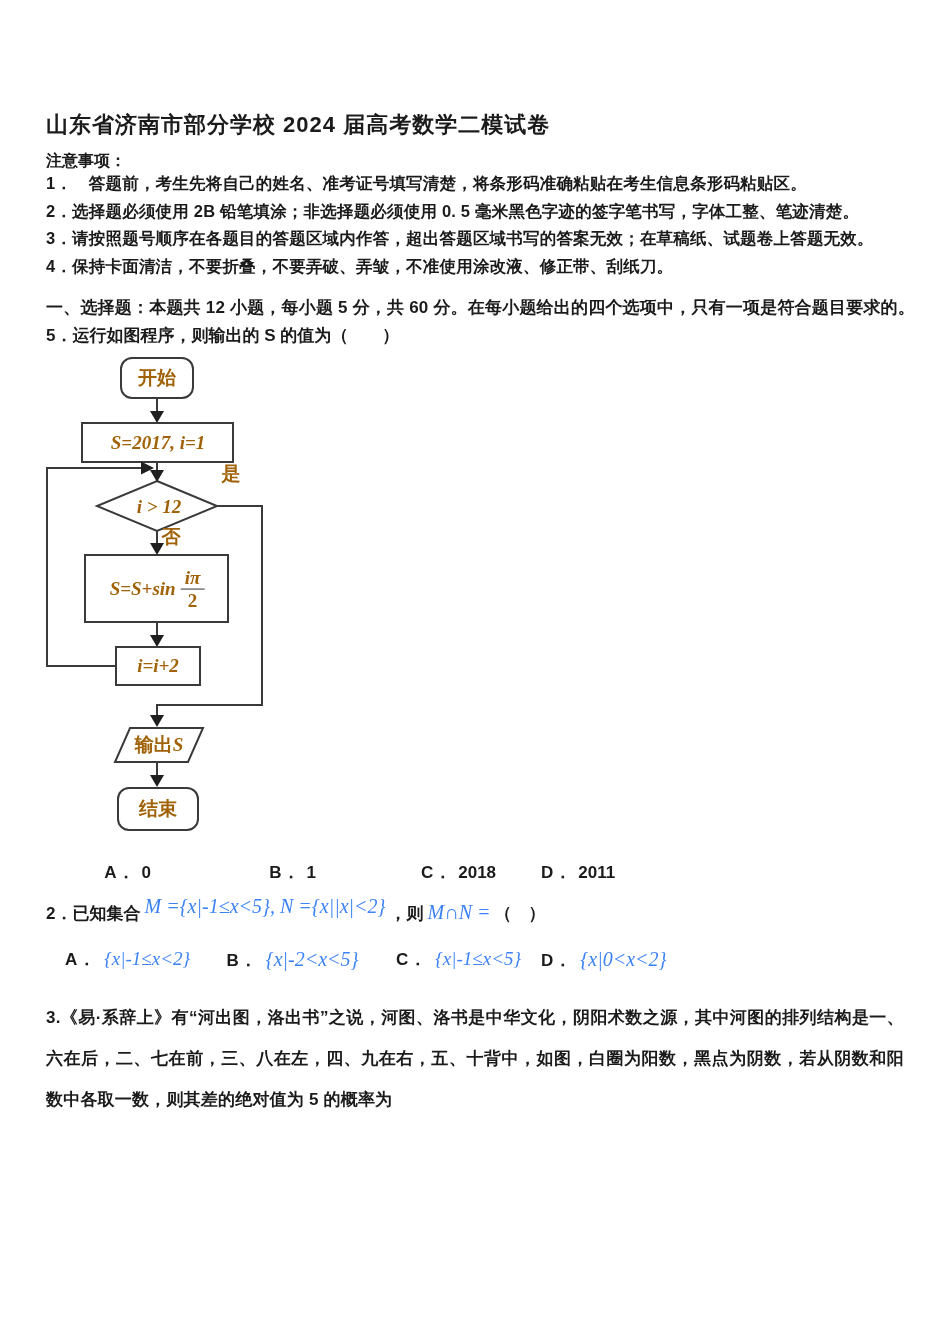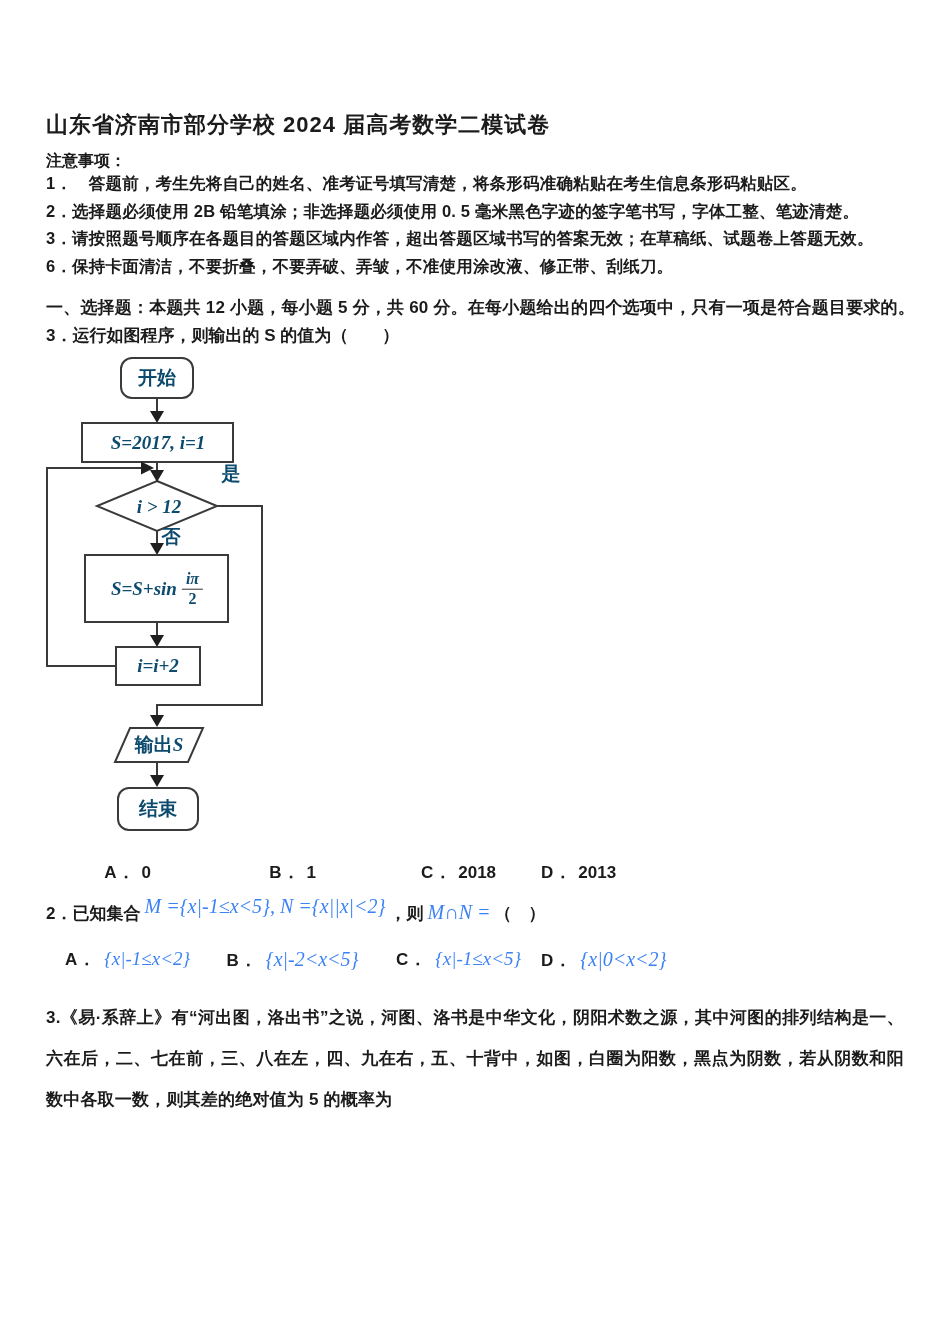--- a/index.html
+++ b/index.html
@@ -13,25 +13,25 @@
 
   .section-heading{margin-top:19px;font-size:17px;font-weight:700;line-height:18px;letter-spacing:.2px;white-space:nowrap;}
   .q1-stem{margin-top:10px;font-size:17px;font-weight:600;line-height:18px;}
 
   
   .flowchart{position:relative;width:240px;height:482px;margin:8px 0 0 -1px;}
   .flowchart svg{position:absolute;left:0;top:0;}
   .shape{fill:#ffffff;stroke:#3a3a3a;stroke-width:2;}
   .ln{stroke:#3a3a3a;stroke-width:2;fill:none;}
   .arr{fill:#1f1f1f;stroke:none;}
-  .fc-label{position:absolute;transform:translate(-50%,-50%);white-space:nowrap;color:#0c4a6e;}
+  .fc-label{position:absolute;transform:translate(-50%,-50%);white-space:nowrap;color:#a16207;}
   .fc-cjk{font-size:19px;font-weight:600;}
   .fc-math{font-family:"Liberation Serif",serif;font-style:italic;font-size:19px;font-weight:600;}
   .fc-compute{display:flex;align-items:center;gap:5px;}
-  .frac{display:inline-block;text-align:center;font-size:16px;line-height:1.05;vertical-align:middle;}
+  .frac{display:inline-block;text-align:center;font-size:19px;line-height:1.05;vertical-align:middle;}
   .frac .num{display:block;border-bottom:1.6px solid #333;padding:0 4px 1px 4px;}
   .frac .den{display:block;padding-top:1px;font-style:normal;}
 
   .options-row{display:flex;margin-top:28px;font-size:17px;line-height:20px;}
   .options-row .opt{white-space:nowrap;text-align:center;}
   .q1opts .opt:nth-child(1){width:163px;}
   .q1opts .opt:nth-child(2){width:167px;}
   .q1opts .opt:nth-child(3){width:165px;}
   .opt-label{font-weight:700;letter-spacing:1px;}
   .opt-text{font-weight:600;margin-left:6px;}
@@ -56,26 +56,26 @@
 
 <div class="page">
 
   <h1 class="title">山东省济南市部分学校 2024 届高考数学二模试卷</h1>
 
   <div>
     <div class="notice-heading">注意事项：</div>
     <div class="notice-item">1．　答题前，考生先将自己的姓名、准考证号填写清楚，将条形码准确粘贴在考生信息条形码粘贴区。</div>
     <div class="notice-item">2．选择题必须使用 2B 铅笔填涂；非选择题必须使用 0. 5 毫米黑色字迹的签字笔书写，字体工整、笔迹清楚。</div>
     <div class="notice-item">3．请按照题号顺序在各题目的答题区域内作答，超出答题区域书写的答案无效；在草稿纸、试题卷上答题无效。</div>
-    <div class="notice-item">6．保持卡面清洁，不要折叠，不要弄破、弄皱，不准使用涂改液、修正带、刮纸刀。</div>
+    <div class="notice-item">4．保持卡面清洁，不要折叠，不要弄破、弄皱，不准使用涂改液、修正带、刮纸刀。</div>
   </div>
 
   <div class="section-heading">一、选择题：本题共 12 小题，每小题 5 分，共 60 分。在每小题给出的四个选项中，只有一项是符合题目要求的。</div>
 
-  <div class="q1-stem">3．运行如图程序，则输出的 S 的值为（　　）</div>
+  <div class="q1-stem">5．运行如图程序，则输出的 S 的值为（　　）</div>
 
   <div class="flowchart">
     <svg width="240" height="482" viewBox="0 0 240 482">
 
       <rect class="shape" x="76" y="5" width="72" height="40" rx="11"></rect>
 
       <rect class="shape" x="37" y="70" width="151" height="39"></rect>
 
       <polygon class="shape" points="112,128 172,153 112,178 52,153"></polygon>
 
@@ -127,21 +127,21 @@
     <div class="fc-label" style="left:114px;top:392px;">
       <span class="fc-cjk">输出</span><span class="fc-math">S</span>
     </div>
     <div class="fc-label fc-cjk" style="left:113px;top:456px;">结束</div>
   </div>
 
   <div class="options-row q1opts">
     <div class="opt"><span class="opt-label">A．</span><span class="opt-text">0</span></div>
     <div class="opt"><span class="opt-label">B．</span><span class="opt-text">1</span></div>
     <div class="opt"><span class="opt-label">C．</span><span class="opt-text">2018</span></div>
-    <div class="opt"><span class="opt-label">D．</span><span class="opt-text">2013</span></div>
+    <div class="opt"><span class="opt-label">D．</span><span class="opt-text">2011</span></div>
   </div>
 
   <div class="q2">
     <span>2．</span><span>已知集合</span><span class="math raised">M ={x|-1≤x&lt;5}, N ={x||x|&lt;2}</span><span>，则</span><span class="math concl">M∩N =</span><span>（　）</span>
   </div>
 
   <div class="options-row q2opts">
     <div class="opt"><span class="opt-label">A．</span><span class="math">{x|-1≤x&lt;2}</span></div>
     <div class="opt"><span class="opt-label">B．</span><span class="math tall">{x|-2&lt;x&lt;5}</span></div>
     <div class="opt"><span class="opt-label">C．</span><span class="math">{x|-1≤x&lt;5}</span></div>

